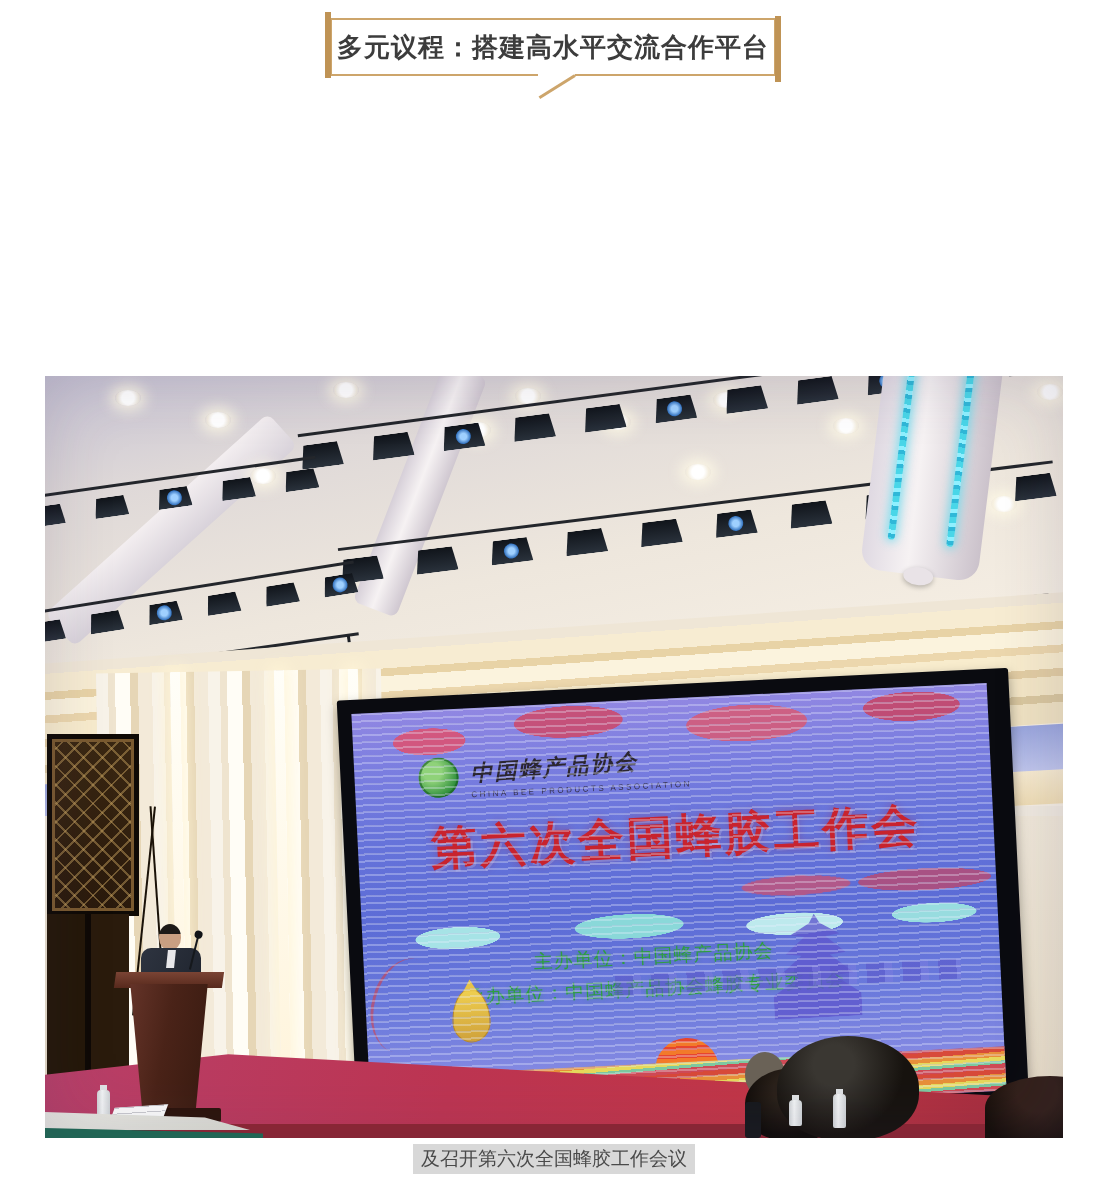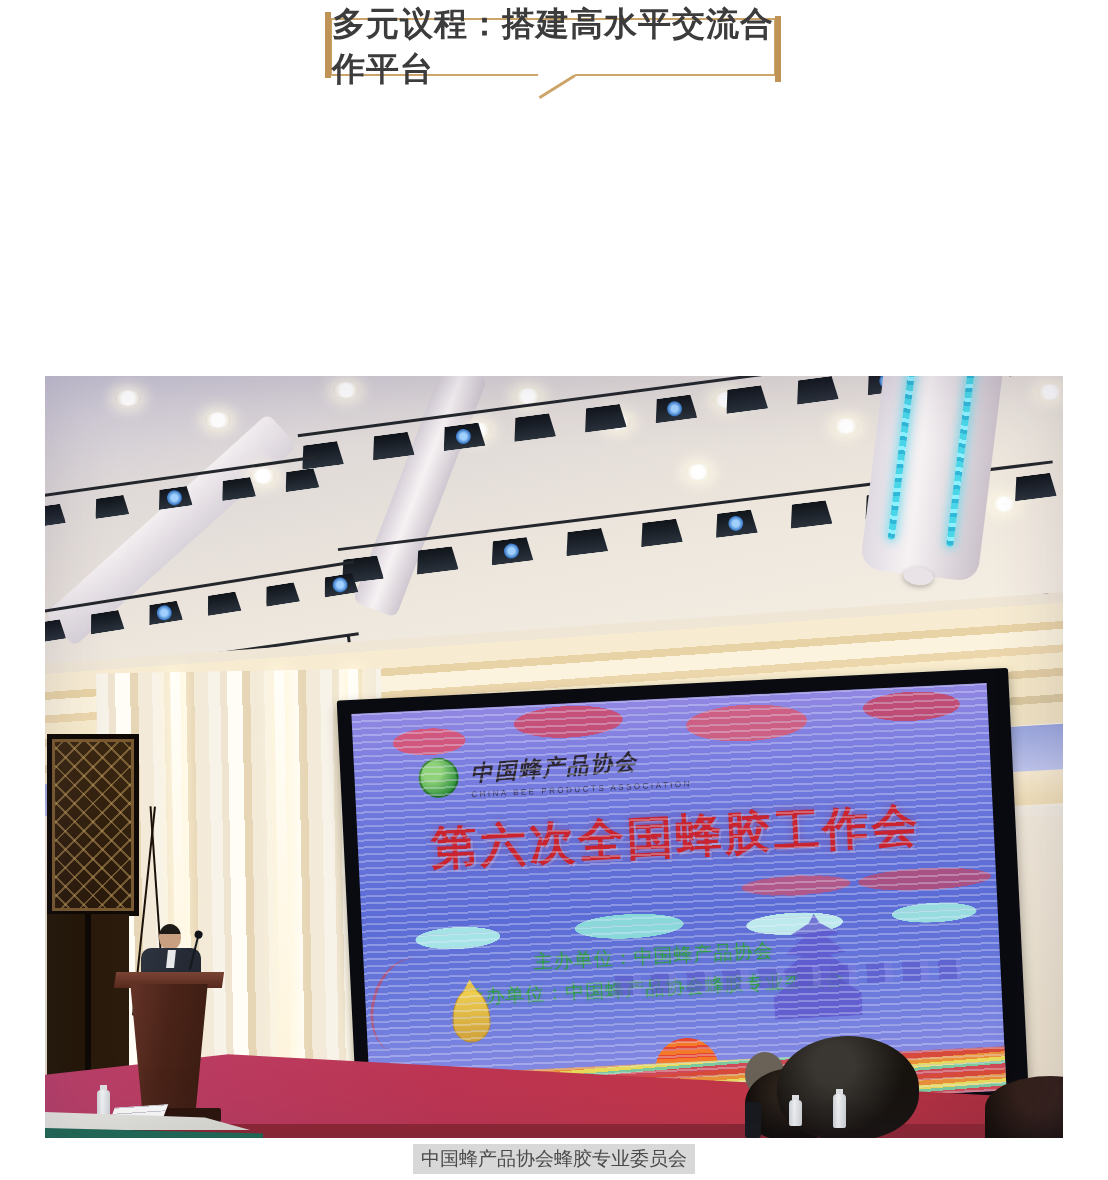--- a/index.html
+++ b/index.html
@@ -2,21 +2,21 @@
 <html><head>
 <meta charset="utf-8">
 <style>
   html,body{margin:0;padding:0;background:#fff;}
   .page{position:relative;width:1108px;height:1180px;background:#fff;overflow:hidden;
         font-family:"Liberation Sans","DejaVu Sans",sans-serif;}
 
   
   .hdr{position:absolute;left:330px;top:18px;width:446px;height:58px;border:2px solid #cda56b;
        display:flex;align-items:center;justify-content:center;box-sizing:border-box;}
-  .hdr-title{font-size:33px;font-weight:bold;color:#3c3c3c;letter-spacing:1px;}
+  .hdr-title{font-size:26px;font-weight:bold;color:#3c3c3c;letter-spacing:1px;}
   .bar-l{position:absolute;left:-7px;top:-8px;width:6px;height:66px;background:#bf9355;}
   .bar-r{position:absolute;right:-7px;bottom:-8px;width:6px;height:66px;background:#bf9355;}
   .tail-mask{position:absolute;bottom:-2px;left:206px;width:37px;height:2px;background:#fff;}
   .tail{position:absolute;bottom:-3px;left:201px;width:42px;height:3px;background:#cda56b;
         transform:rotate(-32deg);transform-origin:right center;}
 
   
   .body-text{position:absolute;left:45px;top:135px;width:1018px;color:#242424;
              font-size:25.5px;line-height:40px;text-align:justify;}
   .body-text p{margin:0;}
@@ -359,17 +359,17 @@
       <i class="bottle b2"></i>
       <i class="bottle b3"></i>
       <i class="abs thermos"></i>
       <i class="abs namecard"></i>
       <i class="abs tablecloth"></i>
       <i class="abs tealtrim"></i>
       <i class="abs vig"></i>
     </div>
 
     <figcaption>
-      <span class="caption-text">中国蜂产品协会蜂胶专业委员会</span>
+      <span class="caption-text">及召开第六次全国蜂胶工作会议</span>
     </figcaption>
   </figure>
 
 </div>
 
 </body></html>

